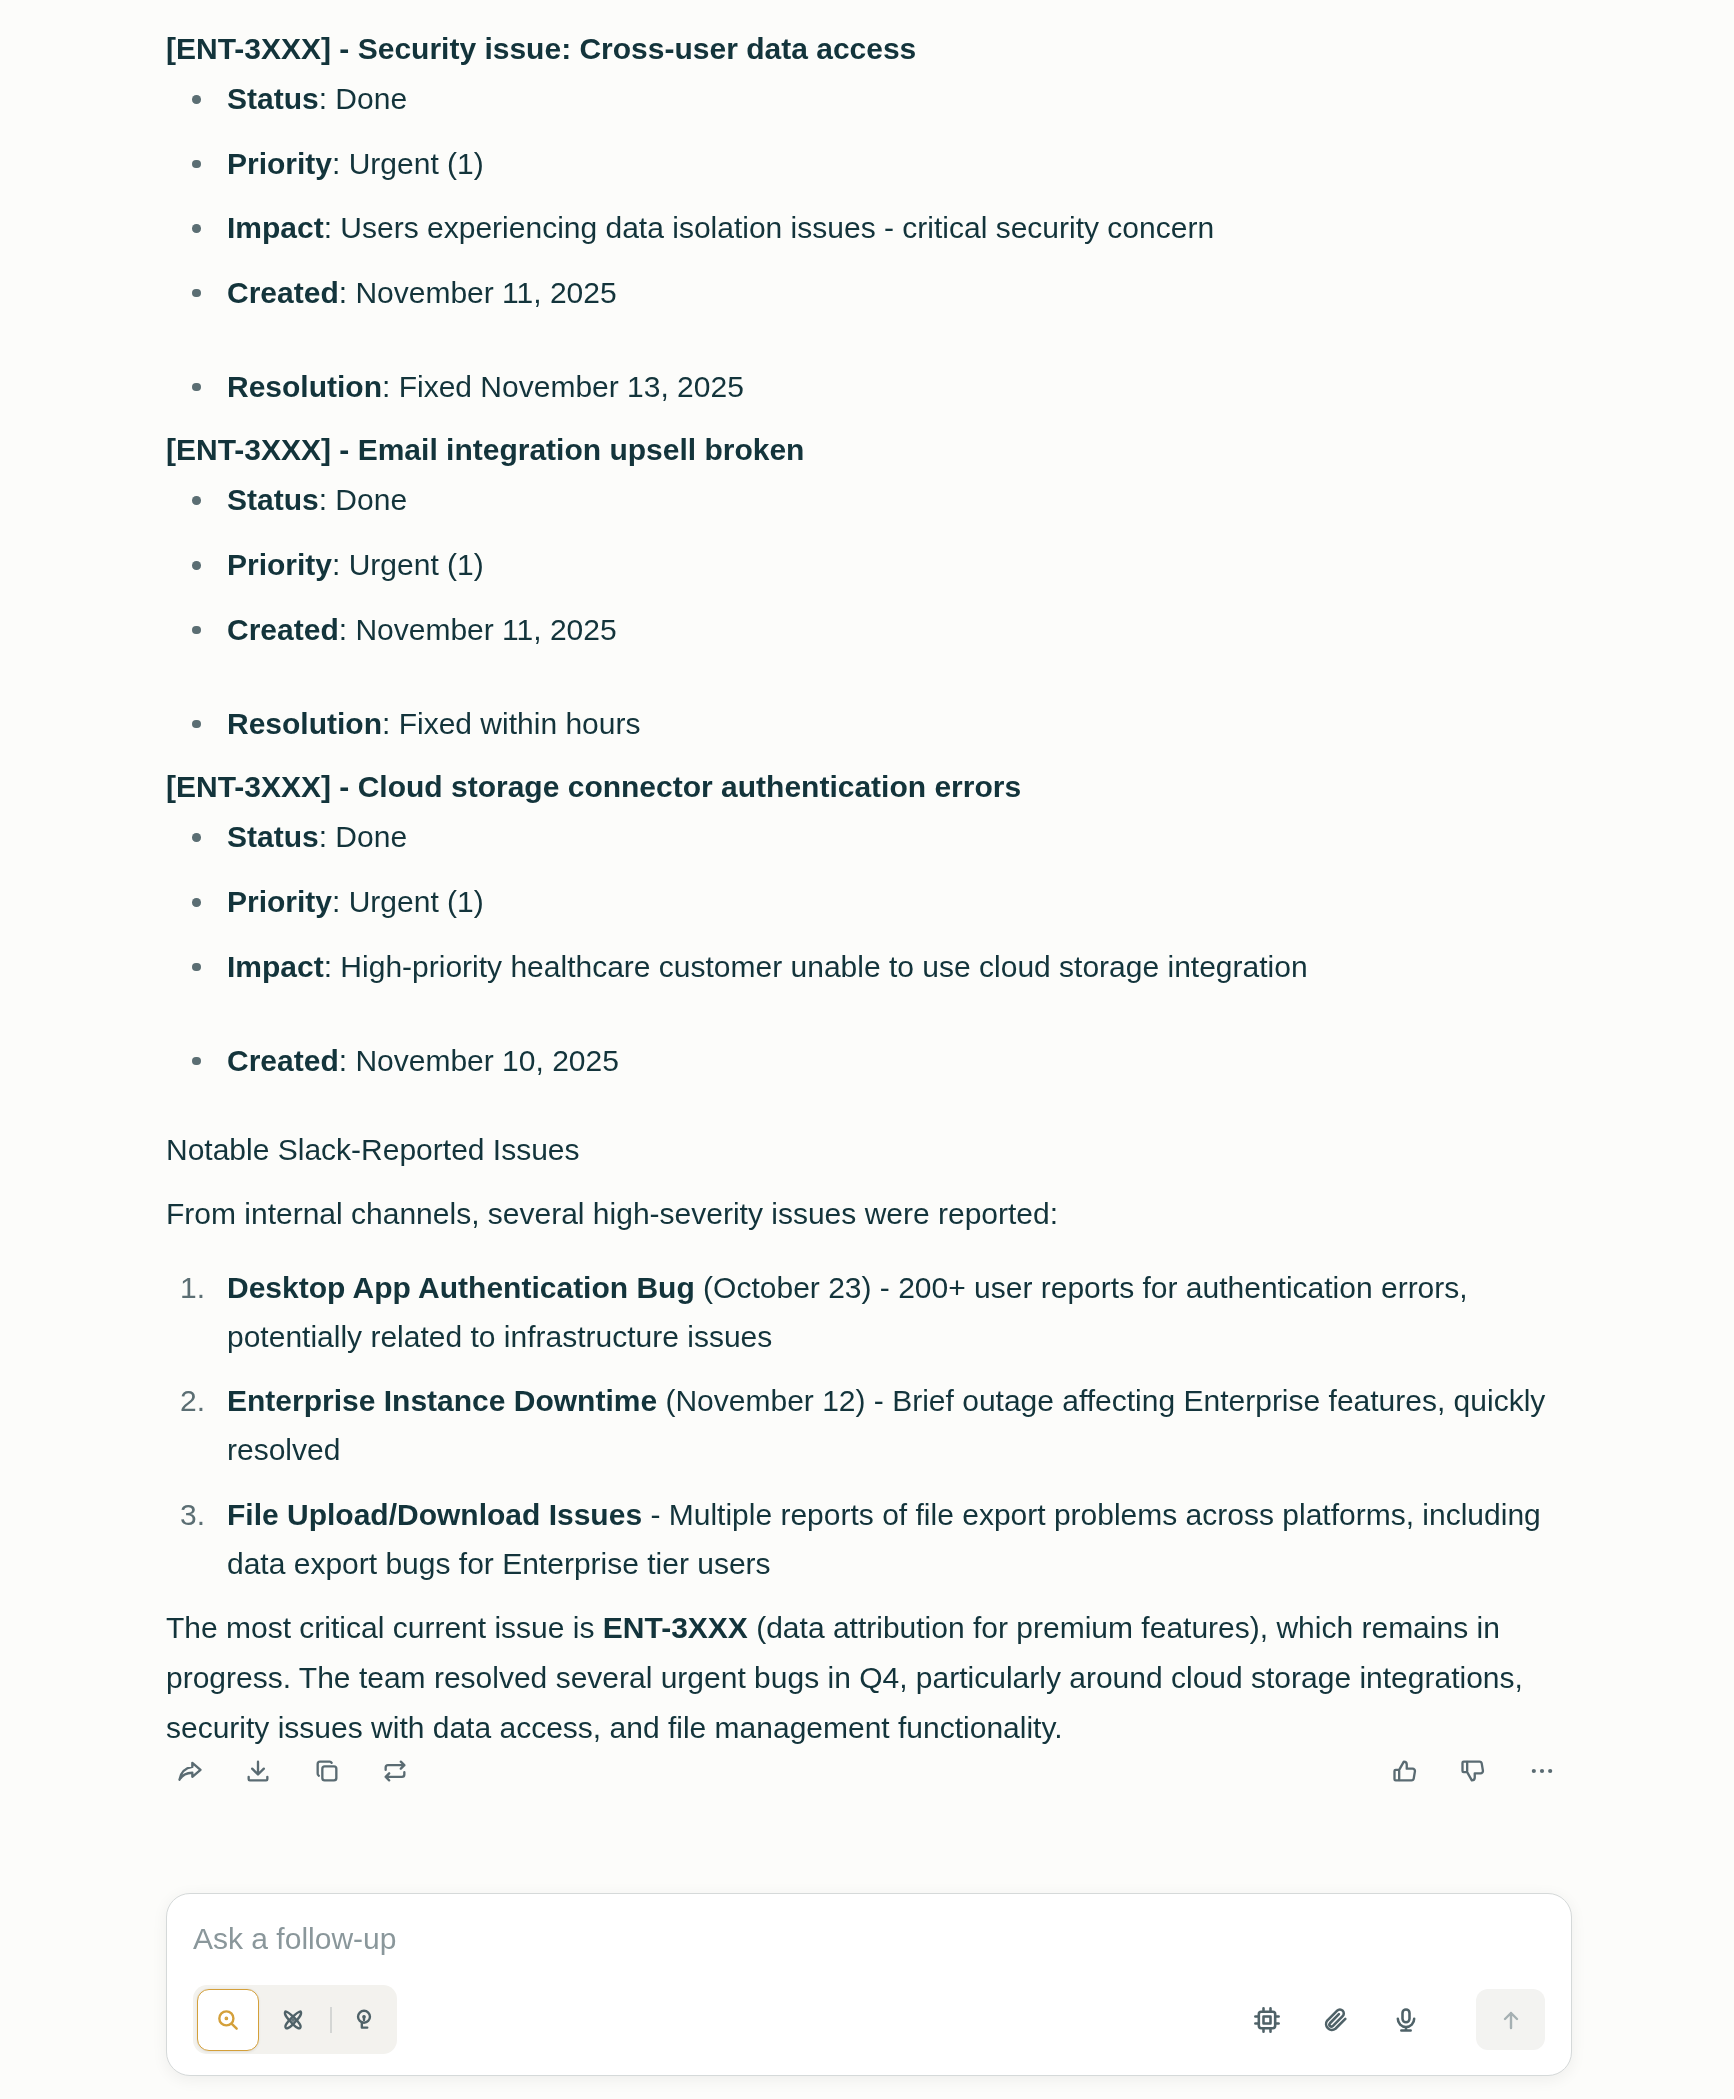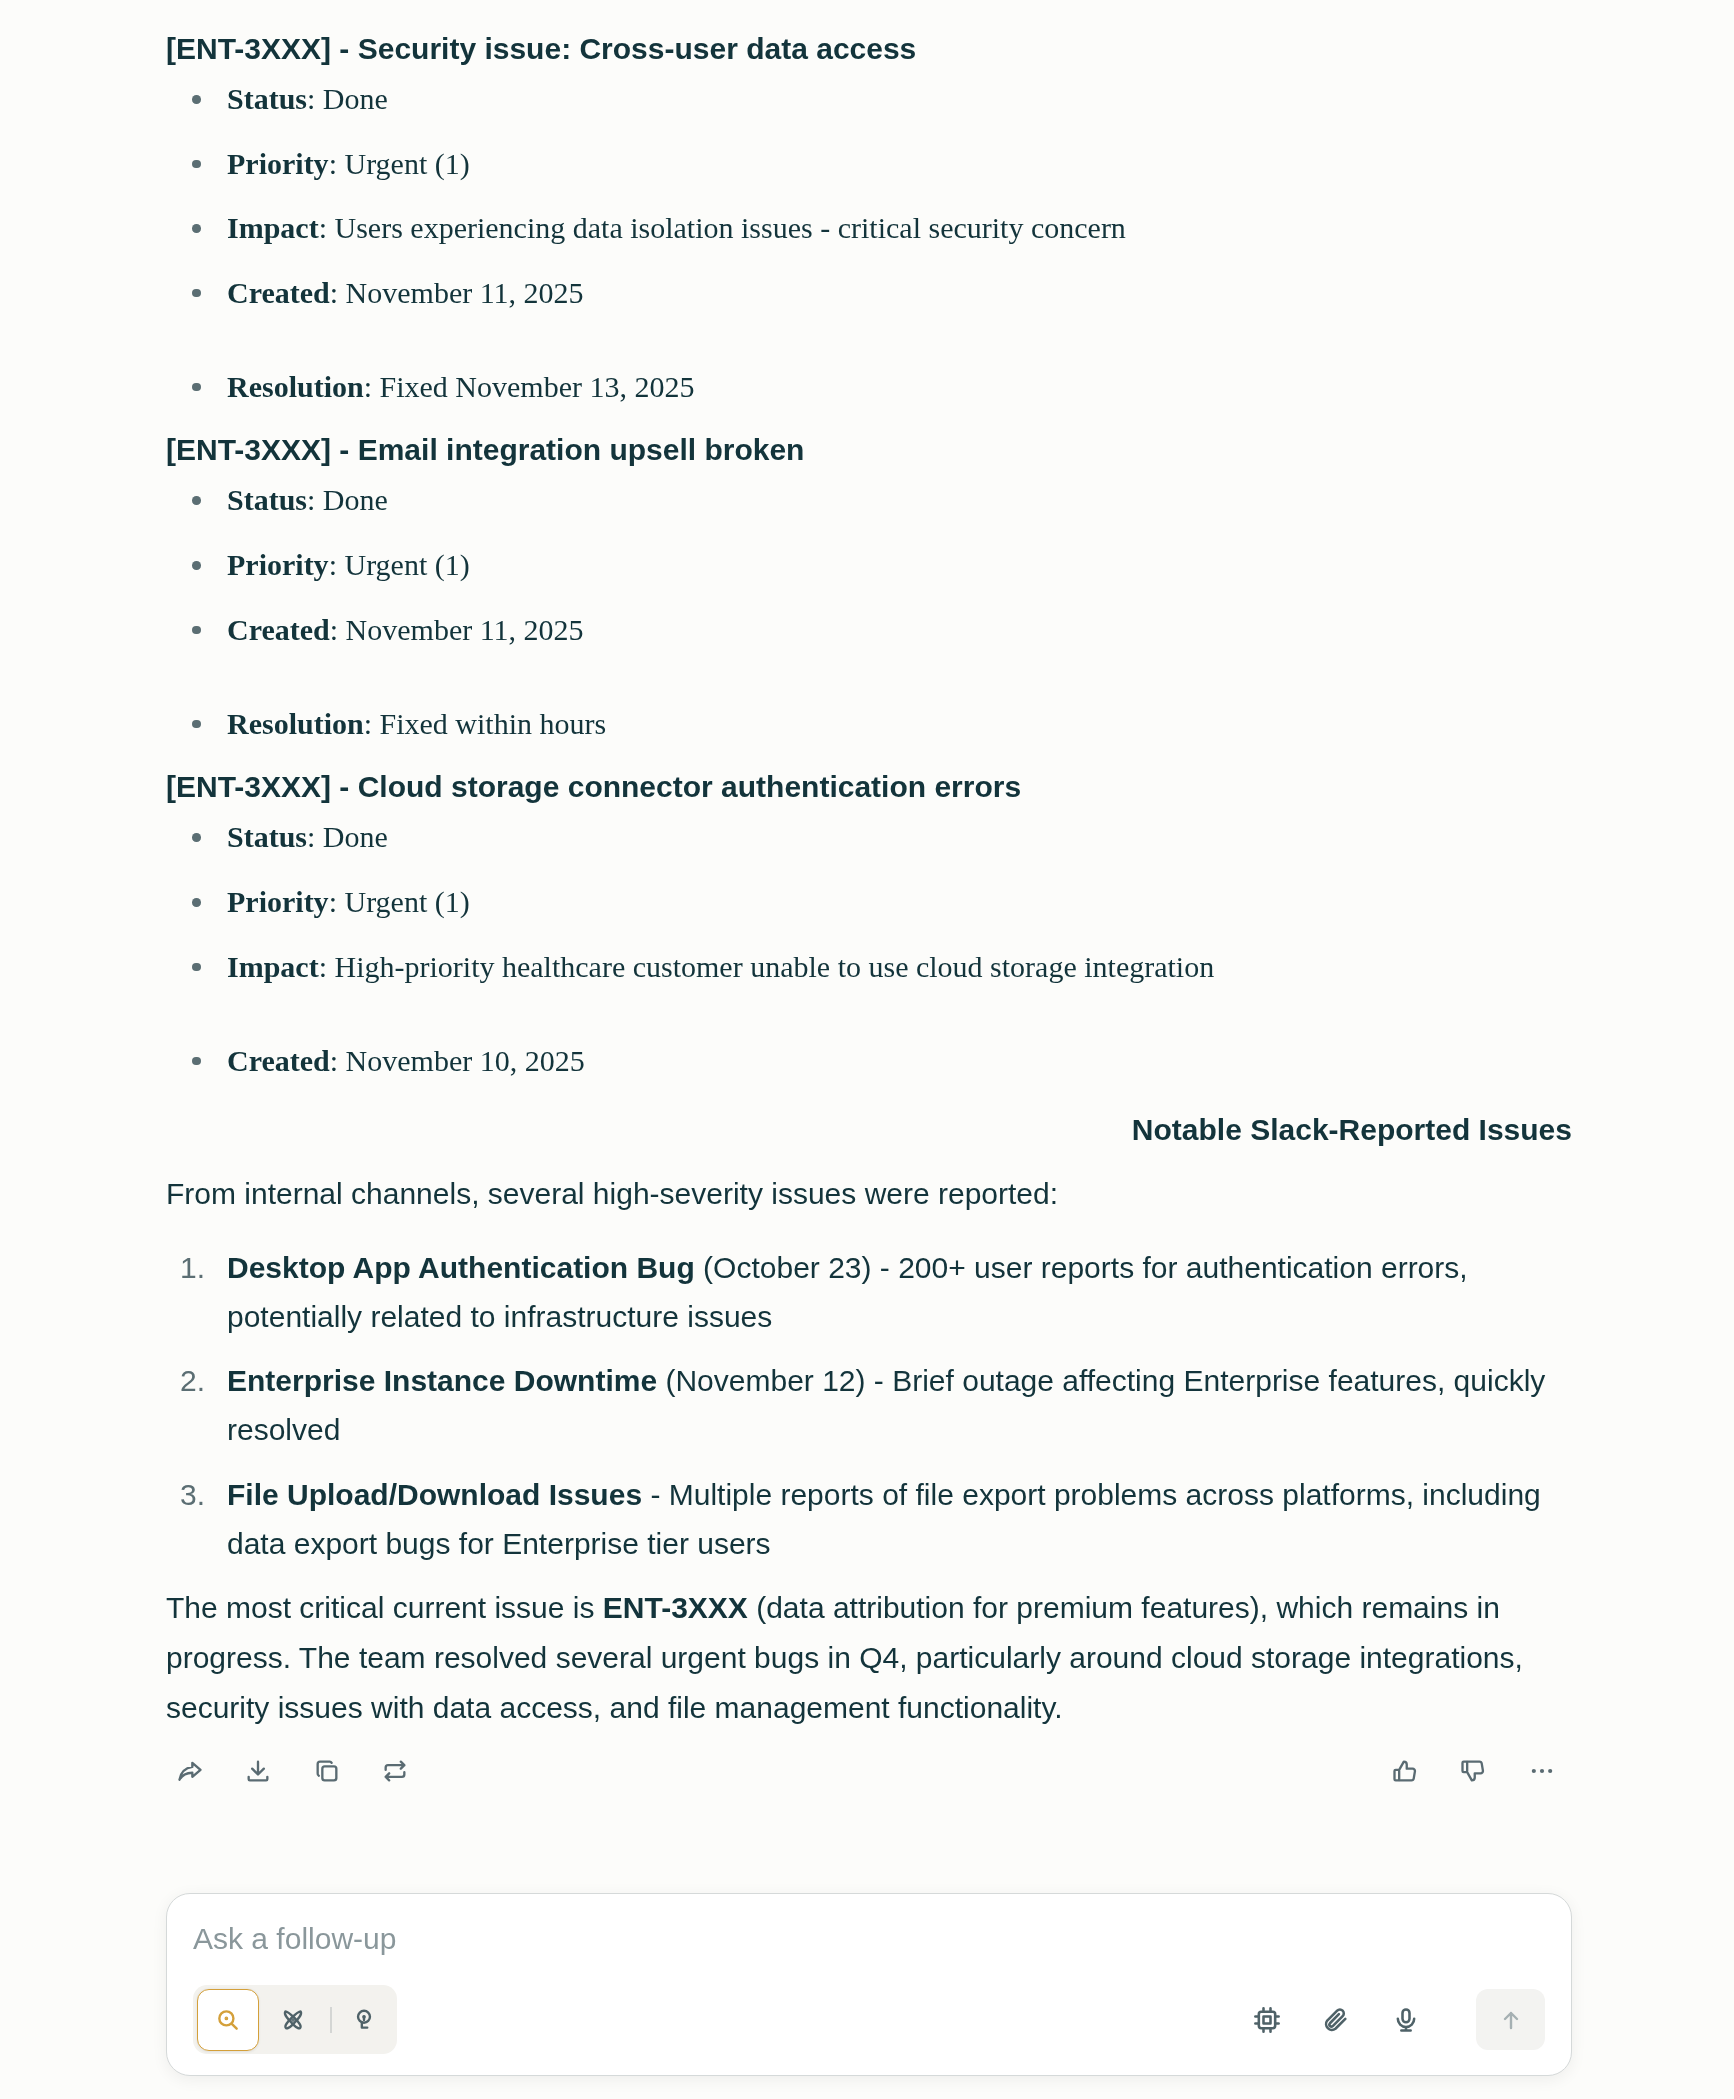--- a/index.html
+++ b/index.html
@@ -11,32 +11,32 @@
   }
   .page { position: relative; width: 1735px; height: 1864px; }
   .content {
     position: absolute; left: 166px; top: 24px; width: 1406px;
     font-size: 30px; line-height: 49px;
   }
   .h {
     font-weight: 700; font-size: 30px; line-height: 50px;
     margin: 0; color: #13343b;
   }
-  ul.bul { list-style: none; margin: 0 0 0 0; padding: 0; font-family: Liberation Serif, serif; }
+  ul.bul { list-style: none; margin: 0 0 0 0; padding: 0; }
   ul.bul li {
     position: relative; padding-left: 61px; margin: 0 0 15.6px 0;
     line-height: 49px;
   }
   ul.bul li:last-child { margin-bottom: 14.7px; margin-top: 45px; }
   ul.bul li .dot {
     position: absolute; left: 26px; top: 21px; width: 8.6px; height: 8.6px;
     border-radius: 50%; background: #5b6e73;
   }
   b { font-weight: 700; }
-  .section-h { font-weight: 700; margin-top: 20px; margin-bottom: 14px; line-height: 50px; text-align: right; }
+  .section-h { font-weight: 400; margin-top: 40px; margin-bottom: 14px; line-height: 50px; }
   .para { margin-bottom: 25px; line-height: 49px; }
   ol.num { list-style: none; padding: 0; margin: 0; }
   ol.num li {
     position: relative; padding-left: 61px; margin-bottom: 15.6px; line-height: 49px;
   }
   ol.num li .n {
     position: absolute; left: 14px; top: 0; color: #5b6e73;
   }
   .final { line-height: 50px; margin-top: 0; }
 

